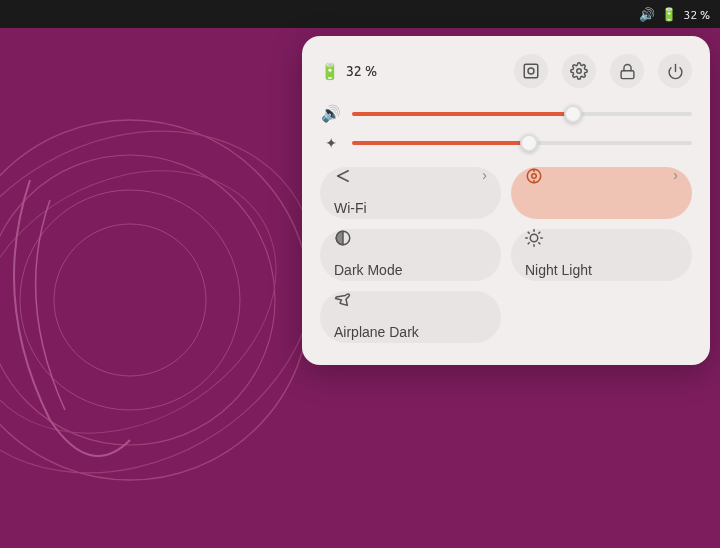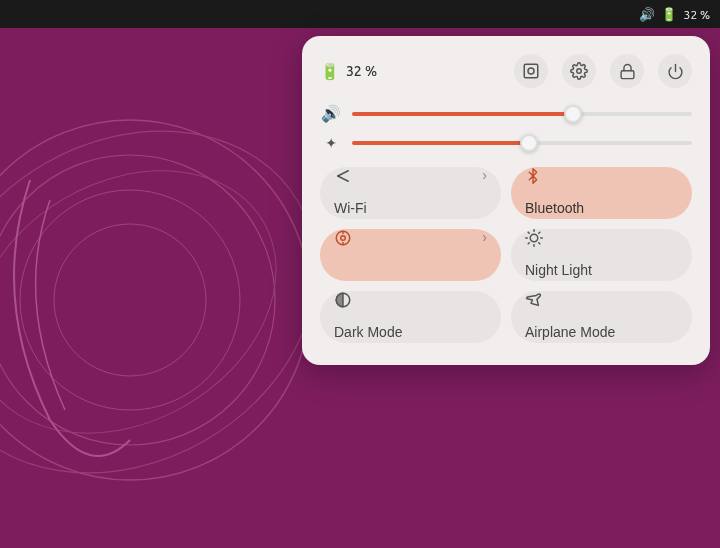--- a/index.html
+++ b/index.html
@@ -293,39 +293,41 @@
       <span class="toggle-icon">
         <svg width="18" height="18" viewBox="0 0 24 24" fill="none" stroke="#555" stroke-width="2" stroke-linecap="round" stroke-linejoin="round">
           <line x1="5" y1="12" x2="19" y2="5"></line>
             <line x1="5" y1="12" x2="19" y2="19"></line>
         </svg>
       </span>
       <span class="toggle-label">Wi-Fi</span>
       <span class="chevron">›</span>
     </button>
 
-    <button class="toggle-btn active">
-      <span class="toggle-icon">
-        <svg width="16" height="18" viewBox="0 0 24 24" fill="none" stroke="#c0502a" stroke-width="2.2" stroke-linecap="round" stroke-linejoin="round">
-          <polyline points="6.5 6.5 17.5 17.5 12 23 12 1 17.5 6.5 6.5 17.5"></polyline>
-        </svg>
-      </span>
-      <span class="toggle-label">Bluetooth</span>
-    </button>
 
     <button class="toggle-btn active">
       <span class="toggle-icon">
         <svg width="18" height="18" viewBox="0 0 24 24" fill="none" stroke="#c0502a" stroke-width="2" stroke-linecap="round" stroke-linejoin="round">
           <circle cx="12" cy="12" r="9"></circle>
           <circle cx="12" cy="12" r="3"></circle>
           <line x1="12" y1="3" x2="12" y2="6"></line>
           <line x1="12" y1="18" x2="12" y2="21"></line>
         </svg>
       </span>
       <span class="chevron">›</span>
+    </button>
+
+    <button class="toggle-btn inactive">
+      <span class="toggle-icon">
+        <svg width="18" height="18" viewBox="0 0 24 24" fill="none" stroke="#555" stroke-width="2" stroke-linecap="round" stroke-linejoin="round">
+          <circle cx="12" cy="12" r="9"></circle>
+          <path d="M12 3 A9 9 0 0 0 12 21 Z" fill="#888"></path>
+        </svg>
+      </span>
+      <span class="toggle-label">Dark Mode</span>
     </button>
 
     <button class="toggle-btn inactive">
       <span class="toggle-icon">
         <svg width="18" height="18" viewBox="0 0 24 24" fill="none" stroke="#555" stroke-width="2" stroke-linecap="round" stroke-linejoin="round">
           <circle cx="12" cy="12" r="5"></circle>
           <line x1="12" y1="1" x2="12" y2="3"></line>
           <line x1="12" y1="21" x2="12" y2="23"></line>
           <line x1="4.22" y1="4.22" x2="5.64" y2="5.64"></line>
           <line x1="18.36" y1="18.36" x2="19.78" y2="19.78"></line>
@@ -334,30 +336,20 @@
           <line x1="4.22" y1="19.78" x2="5.64" y2="18.36"></line>
           <line x1="18.36" y1="5.64" x2="19.78" y2="4.22"></line>
         </svg>
       </span>
       <span class="toggle-label">Night Light</span>
     </button>
 
     <button class="toggle-btn inactive">
       <span class="toggle-icon">
         <svg width="18" height="18" viewBox="0 0 24 24" fill="none" stroke="#555" stroke-width="2" stroke-linecap="round" stroke-linejoin="round">
-          <circle cx="12" cy="12" r="9"></circle>
-          <path d="M12 3 A9 9 0 0 0 12 21 Z" fill="#888"></path>
-        </svg>
-      </span>
-      <span class="toggle-label">Dark Mode</span>
-    </button>
-
-    <button class="toggle-btn inactive">
-      <span class="toggle-icon">
-        <svg width="18" height="18" viewBox="0 0 24 24" fill="none" stroke="#555" stroke-width="2" stroke-linecap="round" stroke-linejoin="round">
           <path d="M17.8 19.2 16 11l3.5-3.5C21 6 21 4 19 4c-2 0-4 2-4 2L3 8l-1 2 8 2-2 4 2 1z"></path>
         </svg>
       </span>
-      <span class="toggle-label">Airplane Mode</span>
+      <span class="toggle-label">Airplane Dark</span>
     </button>
 
   </div>
 </div>
 
 </body></html>

